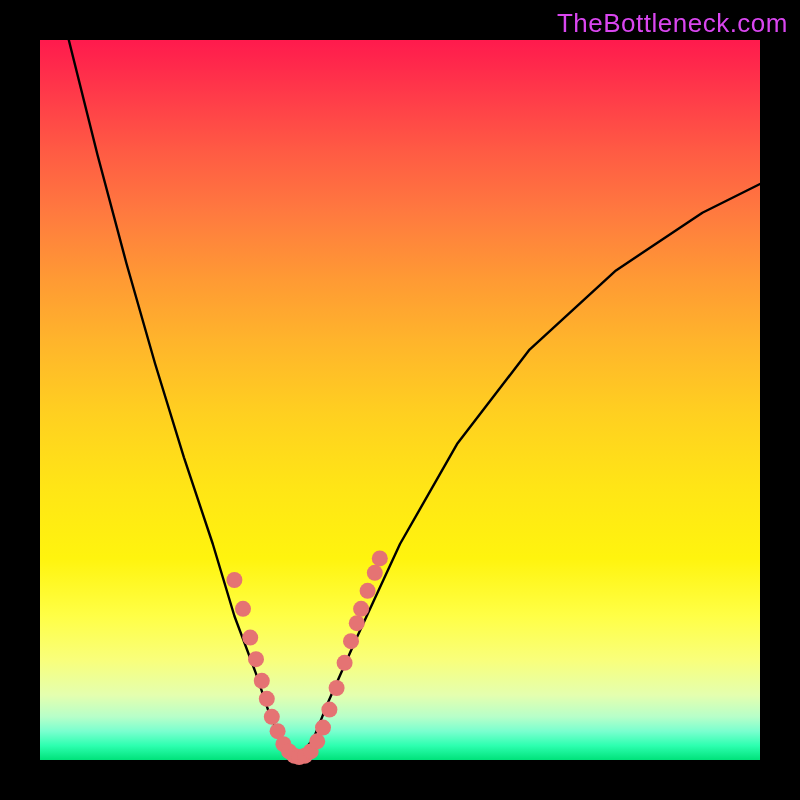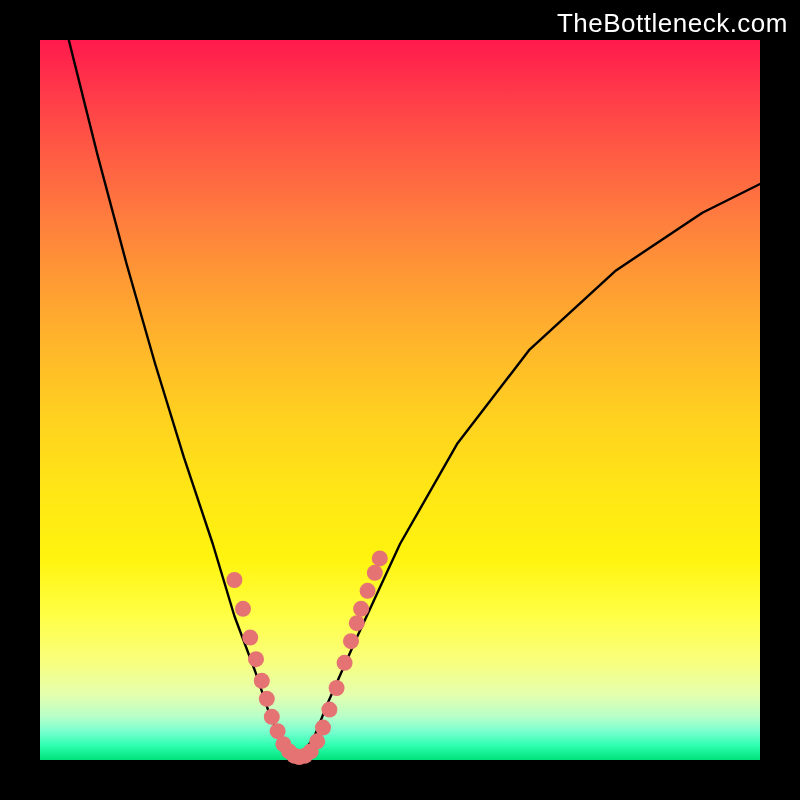--- a/index.html
+++ b/index.html
@@ -34,21 +34,21 @@
       #b7ffc9 94%,
       #7affcf 96%,
       #2dffb0 98%,
       #00e27a 100%
     );
   }
   .watermark {
     position: absolute;
     top: 8px;
     right: 12px;
-    color: #ffffff;
+    color: #d946ef;
     font-size: 26px;
     font-weight: 400;
     letter-spacing: 0.5px;
     z-index: 3;
   }
   svg.curve {
     position: absolute;
     left: 0;
     top: 0;
     width: 800px;

